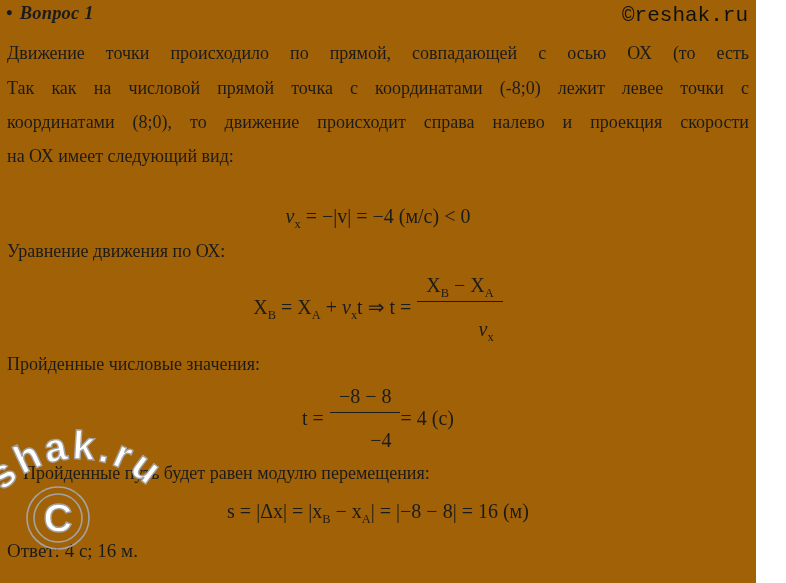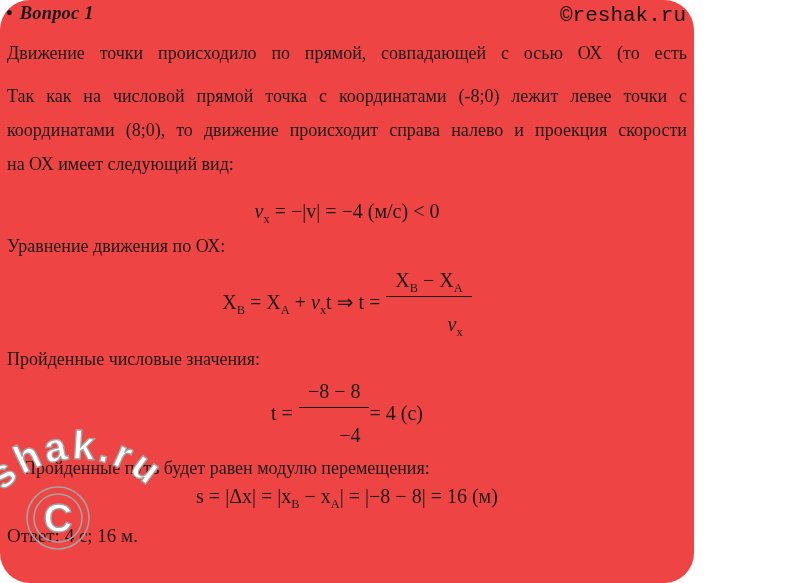--- a/index.html
+++ b/index.html
@@ -1,53 +1,52 @@
 <!DOCTYPE html>
 <html><head>
 <meta charset="utf-8">
 <style>
   html,body{margin:0;padding:0;background:#fff;}
   .page{
     position:relative;
-    width:694px;height:583px;
-    background:#ef4444;
+    width:756px;height:583px;
+    background:#a16207;
     overflow:hidden;
     color:#1b1b1b;
     font-family:"Liberation Serif",serif;
     font-size:18px;
-    border-radius:30px;
   }
   .header{
     display:flex;justify-content:space-between;align-items:flex-start;
     padding:3px 8px 0 6px;
   }
   .q-title{font-weight:bold;font-style:italic;font-size:18.5px;letter-spacing:.2px;}
   .q-title .bullet{margin-right:7px;}
   .copyright{
     font-family:Liberation Mono, monospace;
     font-size:21px;color:#101010;line-height:26px;
   }
   .para{padding:0 7px;}
   .p-intro{margin-top:7px;}
-  .p-reason{margin-top:9px;}
+  .p-reason{margin-top:1px;}
   .line{line-height:34px;}
   .jline{text-align:justify;text-align-last:justify;}
   .lline{text-align:left;}
   .flabel{padding:0 7px;line-height:24px;}
   .lbl-motion{margin-top:9px;}
   .lbl-sub{margin-top:9px;}
   .lbl-path{margin-top:7px;margin-left:16px;}
   .formula{
     text-align:center;font-size:20px;
     display:flex;justify-content:center;align-items:center;
   }
-  .f-velocity{margin-top:16px;height:28px;}
+  .f-velocity{margin-top:29px;height:28px;}
   .f-motion{margin-top:8px;}
   .f-time{margin-top:6px;}
-  .f-path{margin-top:2px;height:28px;}
+  .f-path{margin-top:12px;height:28px;}
   .formula sub{font-size:62%;line-height:0;}
   .it{font-style:italic;}
   .frac{
     display:inline-block;vertical-align:middle;
     text-align:right;margin-left:6px;
   }
   .frac .num{display:block;padding:1px 9px 3px;border-bottom:1.6px solid #1b1b1b;line-height:26px;}
   .frac .den{display:block;padding:2px 9px 1px;line-height:26px;margin-top:12px;}
   .answer{padding:0 7px;margin-top:14px;line-height:24px;font-size:19px;}
   .watermark{

